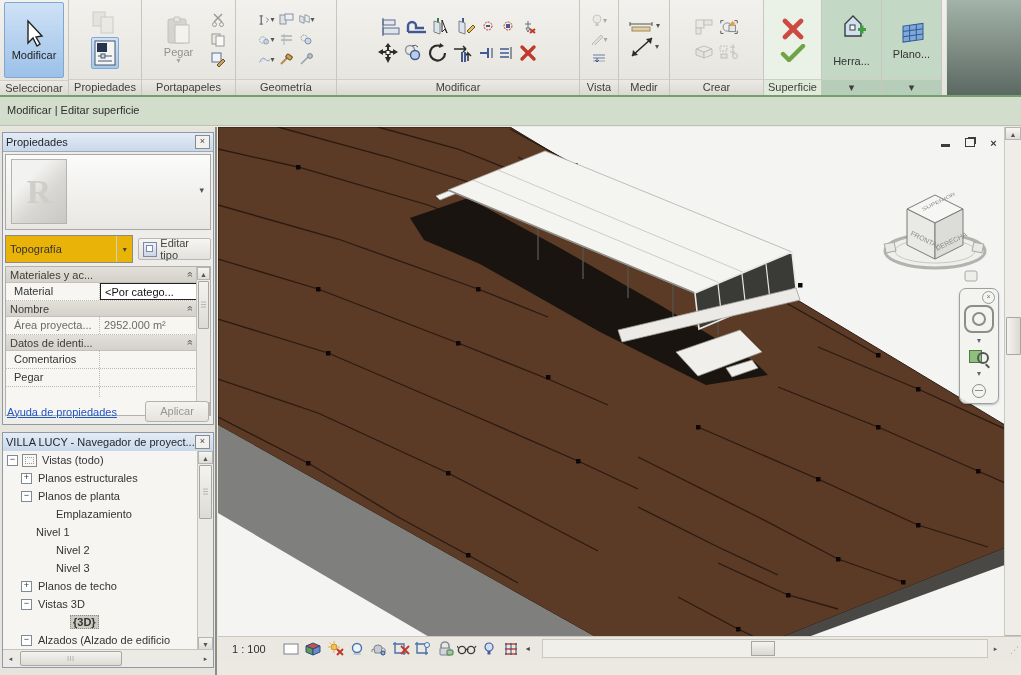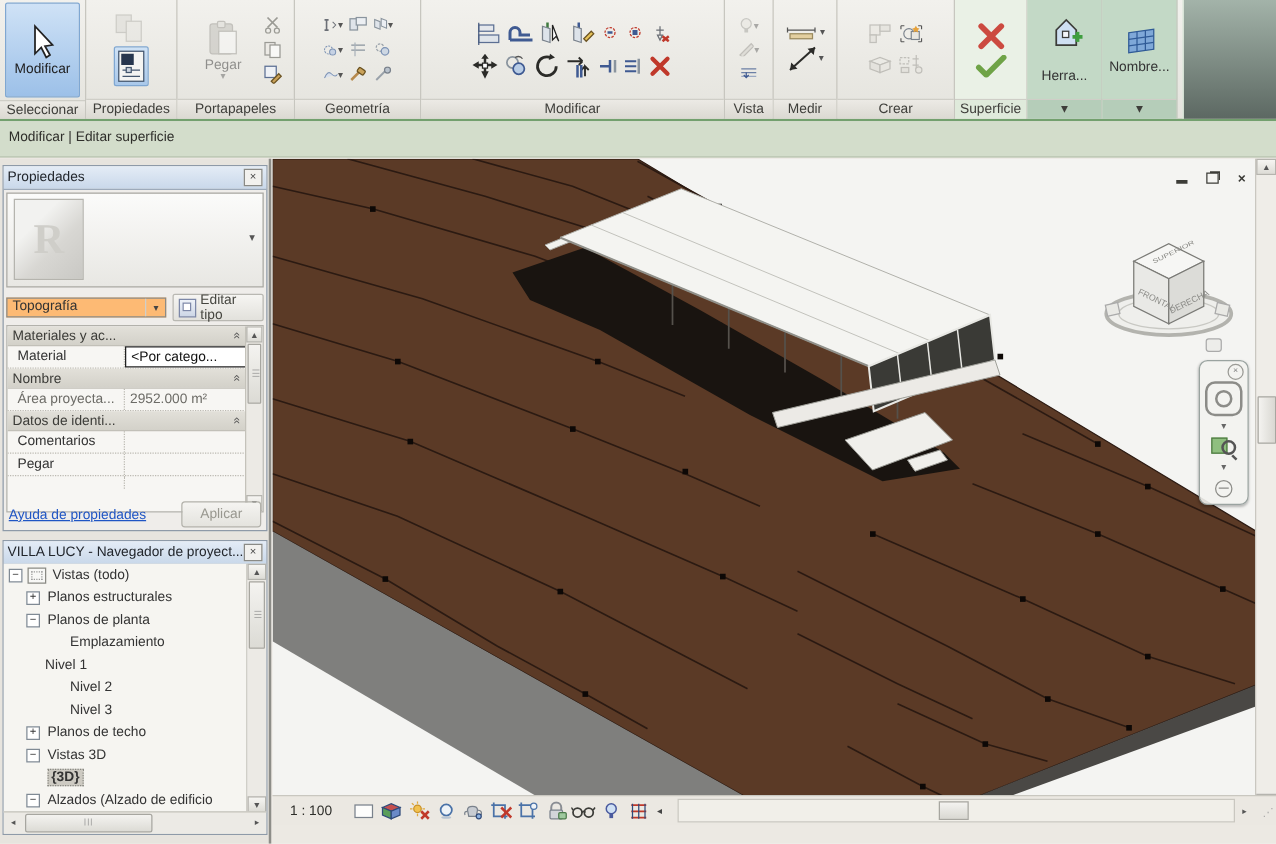--- a/index.html
+++ b/index.html
@@ -26,21 +26,21 @@
   #leftzone{position:absolute;left:0;top:127px;width:217px;height:548px;background:#e7e4de;border-right:2px solid #8d8d88;box-sizing:border-box}
   .palette{position:absolute;left:2px;width:212px;border:1px solid #8e9aa8;background:#efedea;box-sizing:border-box}
   .palhdr{height:18px;background:linear-gradient(#e4ecf6,#c9d8ea);border-bottom:1px solid #9daaba;display:flex;align-items:center;padding:0 3px;font-size:11px;color:#22262c}
   .palhdr .t{flex:1;white-space:nowrap;overflow:hidden}
   .xbox{width:13px;height:12px;border:1px solid #8a8a86;background:#f2f1ee;font-size:9px;line-height:11px;text-align:center;color:#444}
   #properties{top:5px;height:293px}
   #typepreview{height:74px;border:1px solid #a9a8a2;margin:2px;background:linear-gradient(#fbfbfa,#e8e7e3);position:relative}
   #thumb{position:absolute;left:5px;top:4px;width:54px;height:63px;border:1px solid #b5b4ae;background:linear-gradient(135deg,#f2f2f0 30%,#d8d7d3 60%,#c9c8c4);color:#cfcec9;font:bold 34px "Liberation Serif",serif;display:flex;align-items:center;justify-content:center}
   #typepreview .pvdd{position:absolute;right:6px;top:30px;color:#555;font-size:9px}
   .comborow{display:flex;align-items:center;gap:5px;padding:3px 2px}
-  #typesel{width:138px;height:16px;border:1px solid #8b8b86;background:#fdba74;display:flex;box-sizing:border-box}
+  #typesel{width:138px;height:28px;border:1px solid #8b8b86;background:#eab308;display:flex;align-items:center;box-sizing:border-box}
   #typesel .v{flex:1;padding-left:4px}#typesel .ar{width:15px;text-align:center;color:#444;font-size:8px;border-left:1px solid #cfcfca;height:100%;display:flex;align-items:center;justify-content:center}
   #edittype{height:20px;display:flex;align-items:center;gap:3px;padding:0 4px;border:1px solid #b9b8b2;border-radius:2px;background:linear-gradient(#f6f5f2,#e2e1dc);color:#45453f}
   .etg{width:13px;height:13px;border:1px solid #7d88a8;background:linear-gradient(#eef2f8,#cdd6e6);position:relative}
   .etg:before{content:"";position:absolute;left:2px;top:2px;width:5px;height:5px;border:1px solid #7d88a8;background:#fff}
   #grid{margin:0 2px;border:1px solid #b2b1ab;background:#f7f6f3;position:relative;height:148px;overflow:hidden}
   .catrow{height:15px;background:linear-gradient(#e2e0d9,#d3d1c9);border-bottom:1px solid #c2c0b8;display:flex;align-items:center;padding:0 4px;font-weight:normal;color:#3c3c38}
   .catrow .chev{margin-left:auto;transform:rotate(-90deg);color:#555;font-size:10px}
   .prow{height:17px;display:flex;border-bottom:1px dotted #bcbab2;align-items:stretch}
   .prow .pl{width:94px;padding:2px 0 0 8px;box-sizing:border-box;border-right:1px dotted #bcbab2;white-space:nowrap;overflow:hidden}
   .prow .pv{flex:1;padding:2px 0 0 4px;white-space:nowrap;overflow:hidden;color:#555}
@@ -464,21 +464,21 @@
     <div class="rpanel-body" style="flex-direction:column;gap:1px">
       <svg width="30" height="28" viewBox="0 0 30 28">
           <g transform="skewY(-8)">
             <rect x="6" y="8" width="20" height="16" fill="#7fa8d8" stroke="#2f5a96"></rect>
             <line x1="12.6" y1="8" x2="12.6" y2="24" stroke="#2f5a96"></line>
             <line x1="19.3" y1="8" x2="19.3" y2="24" stroke="#2f5a96"></line>
             <line x1="6" y1="13.3" x2="26" y2="13.3" stroke="#2f5a96"></line>
             <line x1="6" y1="18.6" x2="26" y2="18.6" stroke="#2f5a96"></line>
           </g>
         </svg>
-      <span>Nombre...</span>
+      <span>Plano...</span>
     </div>
     <div class="rpanel-label">▾</div>
   </div>
 
   <div id="ribbon-tail">
       <div class="grad"></div>
     </div>
 </div>
 
 <div id="optionsbar">
@@ -591,21 +591,21 @@
           <span class="tlbl">Nivel 3</span>
         </div>
       <div class="trow" style="padding-left:18px">
           <span class="exp">+</span>
           <span class="tlbl">Planos de techo</span>
         </div>
       <div class="trow" style="padding-left:18px">
           <span class="exp">−</span>
           <span class="tlbl">Vistas 3D</span>
         </div>
-      <div class="trow" style="padding-left:24px">
+      <div class="trow" style="padding-left:56px">
           <span class="noexp"></span>
           <span class="tlbl tsel">{3D}</span>
         </div>
       <div class="trow" style="padding-left:18px">
           <span class="exp">−</span>
           <span class="tlbl">Alzados (Alzado de edificio</span>
         </div>
     </div>
     <div id="treesb">
       <div class="sbbtn">▲</div>

